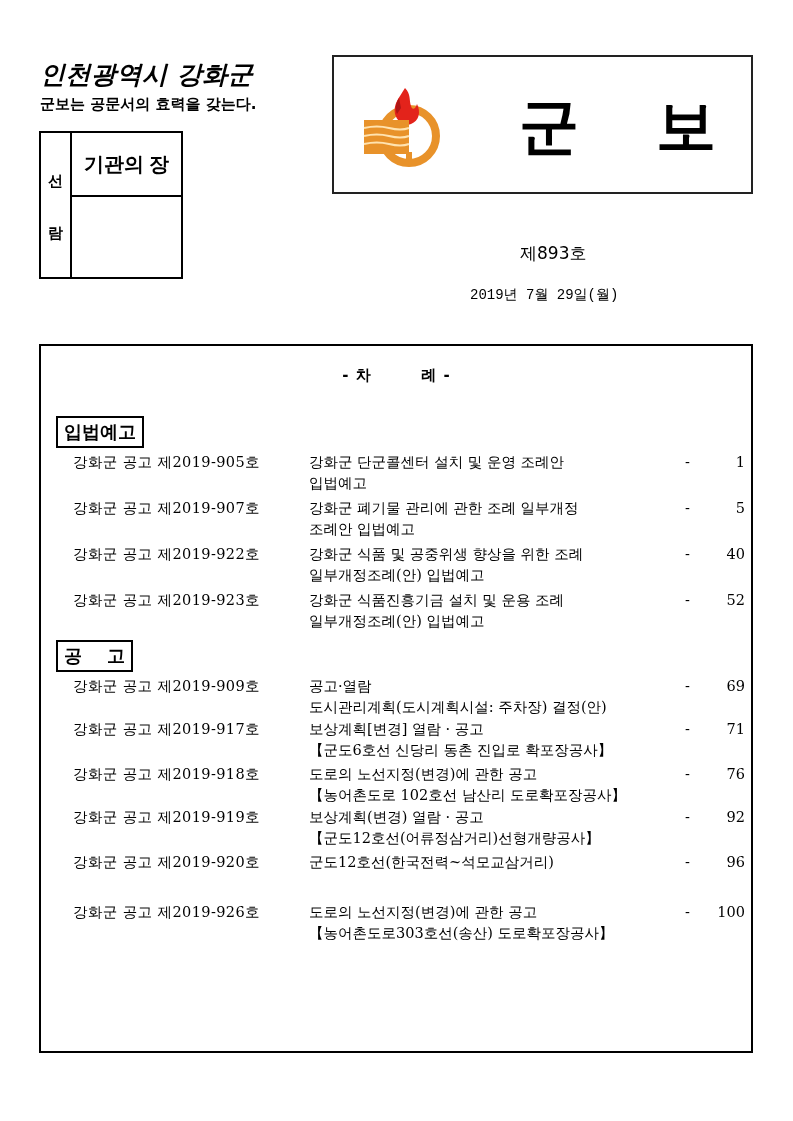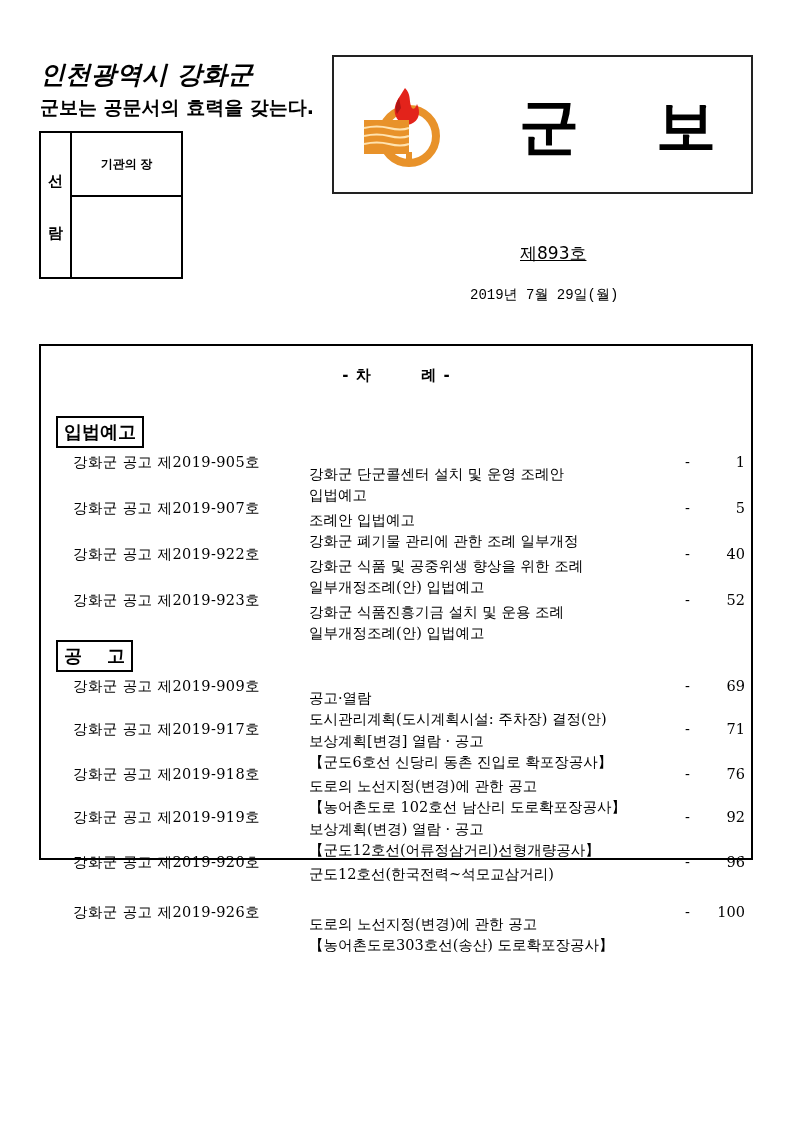--- a/index.html
+++ b/index.html
@@ -2,52 +2,52 @@
 <html><head>
 <meta charset="utf-8">
 <style>
   html, body { margin: 0; padding: 0; background: #ffffff; }
   body { width: 793px; height: 1121px; position: relative; overflow: hidden;
          font-family: "DejaVu Serif", "Liberation Serif", serif; color: #000; }
 
   .org-name { position: absolute; left: 40px; top: 58px; font-family: "DejaVu Sans", sans-serif;
               font-weight: bold; font-size: 25px; letter-spacing: 0.5px; font-style: italic; }
   .org-sub  { position: absolute; left: 40px; top: 95px; font-family: "DejaVu Sans", sans-serif;
-              font-weight: bold; font-size: 19px; }
+              font-weight: bold; font-size: 15px; }
 
   .approval { position: absolute; left: 39px; top: 131px; width: 144px; height: 148px;
               border: 2px solid #000; box-sizing: border-box; display: flex; }
   .approval .side { width: 31px; border-right: 2px solid #000; display: flex; flex-direction: column;
                     align-items: center; justify-content: space-around; padding: 22px 0 18px;
                     font-family: "DejaVu Sans", sans-serif; font-weight: bold; font-size: 15px; box-sizing: border-box; }
   .approval .main { flex: 1; display: flex; flex-direction: column; }
   .approval .head { height: 62px; border-bottom: 2px solid #000; display: flex; align-items: center;
-                    justify-content: center; font-family: Liberation Sans, sans-serif; font-weight: bold; font-size: 12px; }
+                    justify-content: center; font-family: Liberation Serif, serif; font-weight: bold; font-size: 20px; }
   .approval .body { flex: 1; }
 
   .masthead { position: absolute; left: 332px; top: 55px; width: 421px; height: 139px;
               border: 2px solid #222; box-sizing: border-box; }
   .masthead .logo { position: absolute; left: 25px; top: 27px; width: 85px; height: 85px; }
   .masthead .title { position: absolute; top: 30px; font-family: "DejaVu Sans", sans-serif;
                      font-weight: bold; font-size: 60px; line-height: 78px; }
   .masthead .t1 { left: 185px; }
   .masthead .t2 { left: 322px; }
 
-  .issue { position: absolute; left: 520px; top: 242px; font-size: 17px; font-family: "DejaVu Sans", sans-serif; text-decoration: underline; }
+  .issue { position: absolute; left: 520px; top: 242px; font-size: 17px; font-family: "DejaVu Sans", sans-serif; }
   .date  { position: absolute; left: 470px; top: 286px; font-size: 14px; font-family: Liberation Mono, monospace; }
 
-  .toc { position: absolute; left: 39px; top: 344px; width: 714px; height: 516px;
+  .toc { position: absolute; left: 39px; top: 344px; width: 714px; height: 709px;
          border: 2px solid #000; box-sizing: border-box; }
   .toc-title { position: absolute; top: 20px; left: 0; right: 0; text-align: center;
                font-family: "DejaVu Sans", sans-serif; font-weight: bold; font-size: 15px; word-spacing: 2px; }
   .section-label { position: absolute; left: 15px; border: 2px solid #000; padding: 2px 6px;
                    font-family: "DejaVu Sans", sans-serif; font-weight: bold; font-size: 18px; line-height: 24px; background: #fff; }
   .entry { position: absolute; left: 0; right: 0; font-size: 14.5px; line-height: 21px; }
   .entry .num { position: absolute; left: 32px; top: 0; letter-spacing: 0.4px; text-align: right; }
-  .entry .desc { position: absolute; left: 268px; top: 12px; width: 380px; }
+  .entry .desc { position: absolute; left: 268px; top: 0; width: 380px; }
   .entry .desc div { white-space: nowrap; }
   .entry .page { position: absolute; right: 6px; top: 0; width: 60px; display: flex; justify-content: space-between; }
 </style>
 </head>
 <body>
 
 <div class="org-name">인천광역시 강화군</div>
 <div class="org-sub">군보는 공문서의 효력을 갖는다.</div>
 
 <div class="approval">
@@ -93,22 +93,22 @@
     </div>
     <span class="page">
         <span>-</span>
         <span>1</span>
       </span>
   </div>
 
   <div class="entry" style="top:152px;">
     <span class="num">강화군 공고 제2019-907호</span>
     <div class="desc">
+      <div>강화군 폐기물 관리에 관한 조례 일부개정</div>
       <div>조례안 입법예고</div>
-      <div>강화군 폐기물 관리에 관한 조례 일부개정</div>
     </div>
     <span class="page">
         <span>-</span>
         <span>5</span>
       </span>
   </div>
 
   <div class="entry" style="top:198px;">
     <span class="num">강화군 공고 제2019-922호</span>
     <div class="desc">

